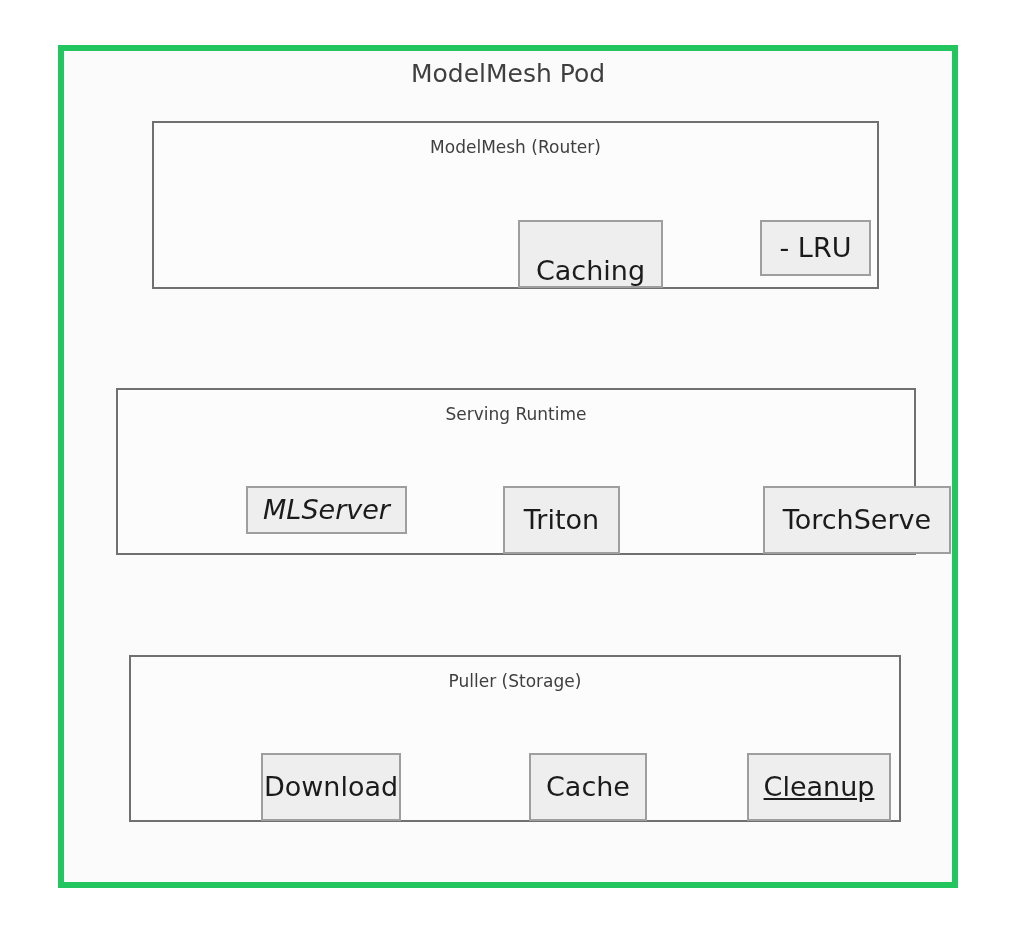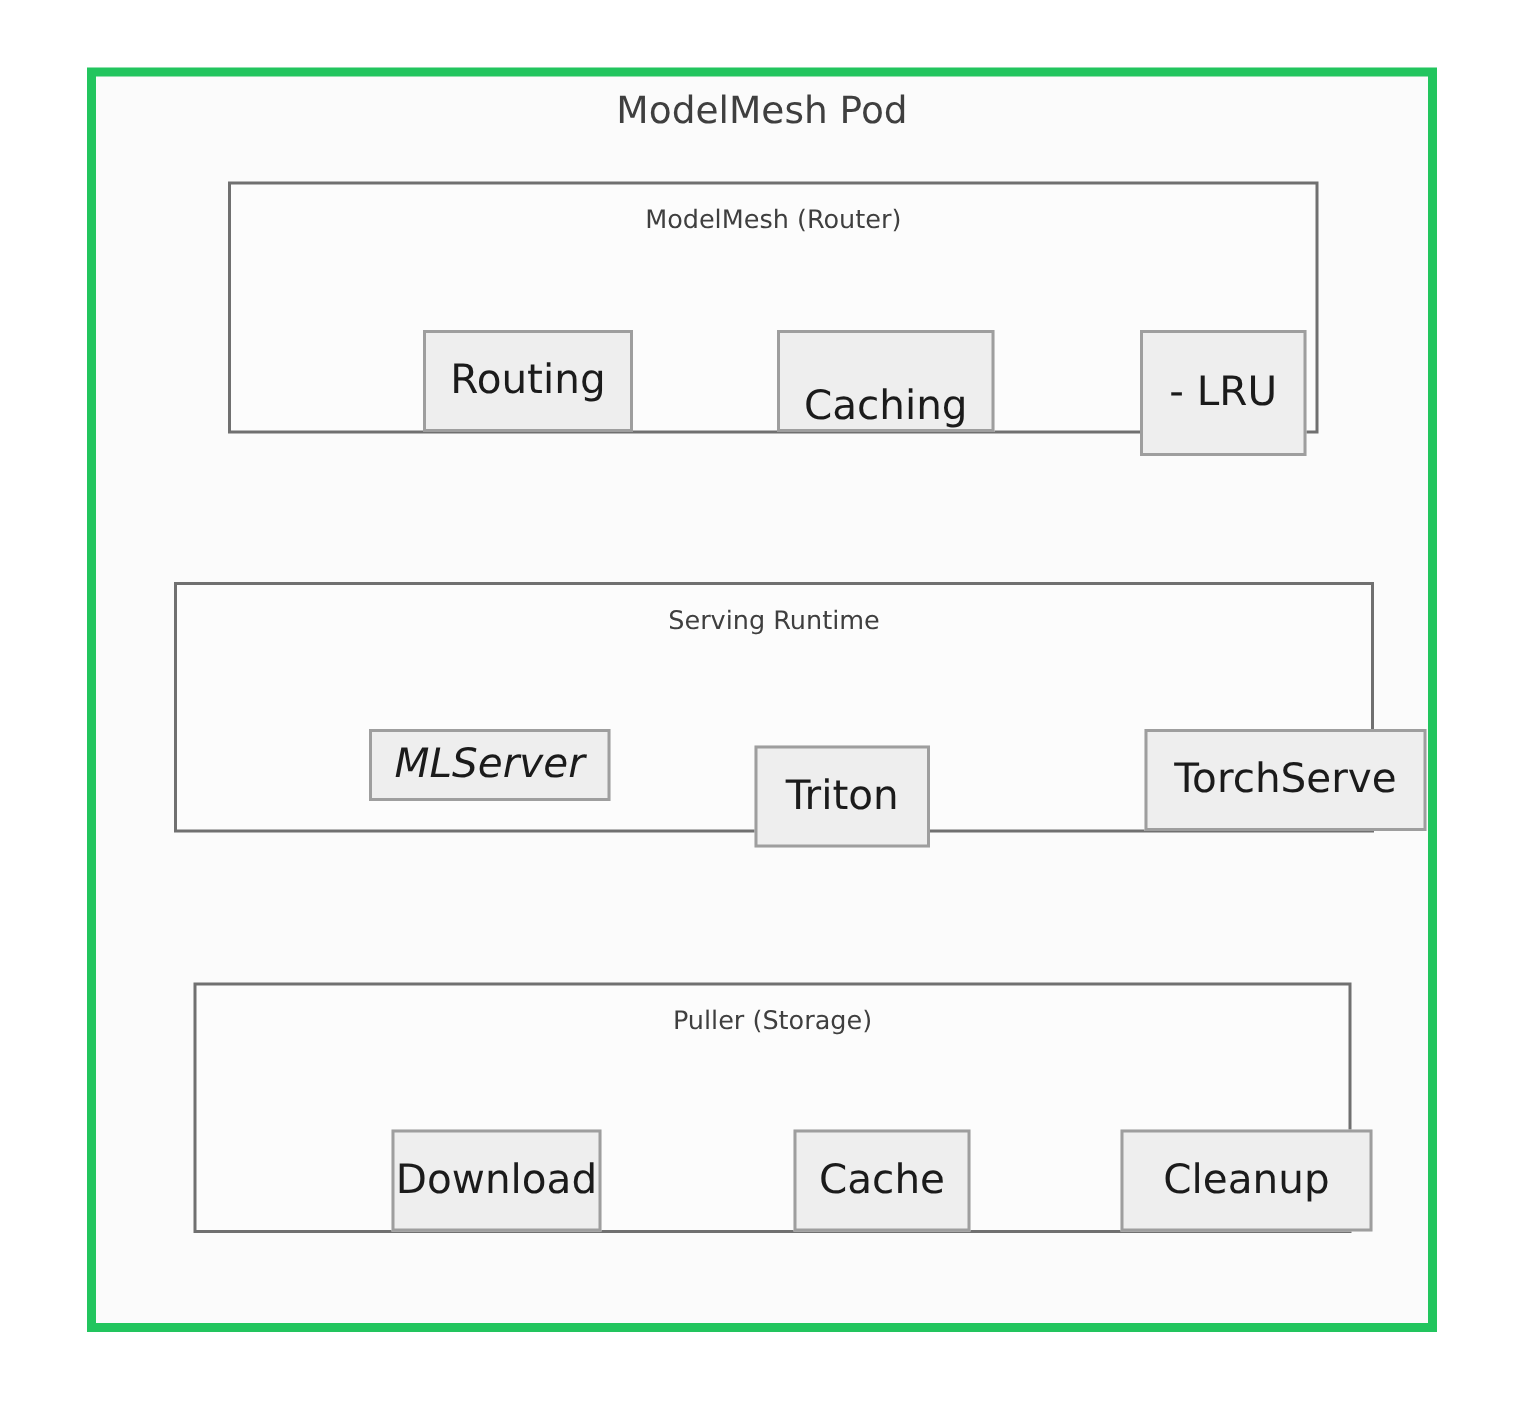--- a/index.html
+++ b/index.html
@@ -91,57 +91,54 @@
 
 <div id="canvas">
 
   <div class="pod" id="pod-container">
 
     <div class="pod-title">ModelMesh Pod</div>
 
     <div class="section" id="section-router">
       <div class="section-title">ModelMesh (Router)</div>
       <div class="section-items" id="items-router">
-          <div class="node" style="left: 128px; top: 97px; width: 140px; height: 68px;">
-            <span>Routing</span>
-          </div>
           <div class="node" style="left: 364px; top: 97px; width: 145px; height: 68px; align-items: flex-end;">
             <span>Caching</span>
           </div>
-          <div class="node" style="left: 606px; top: 97px; width: 111px; height: 84px;">
+          <div class="node" style="left: 606px; top: 97px; width: 111px; height: 56px;">
             <span>- LRU</span>
           </div>
         </div>
     </div>
 
     <div class="section" id="section-runtime">
       <div class="section-title">Serving Runtime</div>
       <div class="section-items" id="items-runtime">
           <div class="node" style="left: 128px; top: 96px; width: 161px; height: 48px; font-style: italic;">
             <span>MLServer</span>
           </div>
-          <div class="node" style="left: 385px; top: 96px; width: 117px; height: 68px; margin-top: 11px;">
+          <div class="node" style="left: 385px; top: 96px; width: 117px; height: 68px;">
             <span>Triton</span>
           </div>
           <div class="node" style="left: 601px; top: 96px; width: 188px; height: 68px; margin-left: 44px;">
             <span>TorchServe</span>
           </div>
         </div>
     </div>
 
     <div class="section" id="section-puller">
       <div class="section-title">Puller (Storage)</div>
       <div class="section-items" id="items-puller">
           <div class="node" style="left: 130px; top: 96px; width: 140px; height: 68px;">
             <span>Download</span>
           </div>
           <div class="node" style="left: 398px; top: 96px; width: 118px; height: 68px;">
             <span>Cache</span>
           </div>
-          <div class="node" style="left: 616px; top: 96px; width: 168px; height: 68px;">
+          <div class="node" style="left: 616px; top: 96px; width: 144px; height: 68px; text-decoration: underline;">
             <span>Cleanup</span>
           </div>
         </div>
     </div>
 
   </div>
 
 </div>
 
 </body></html>

